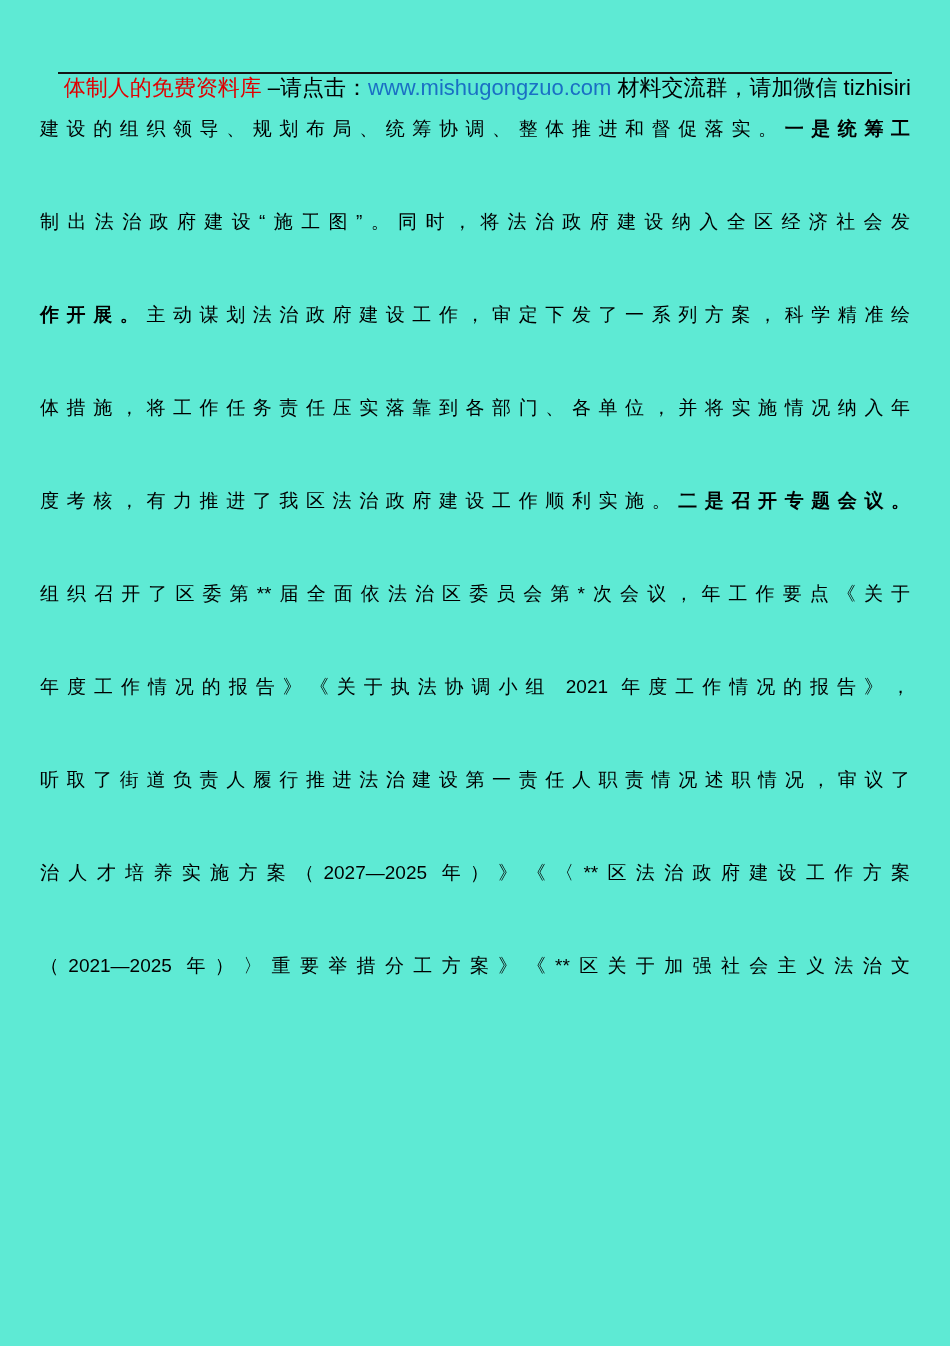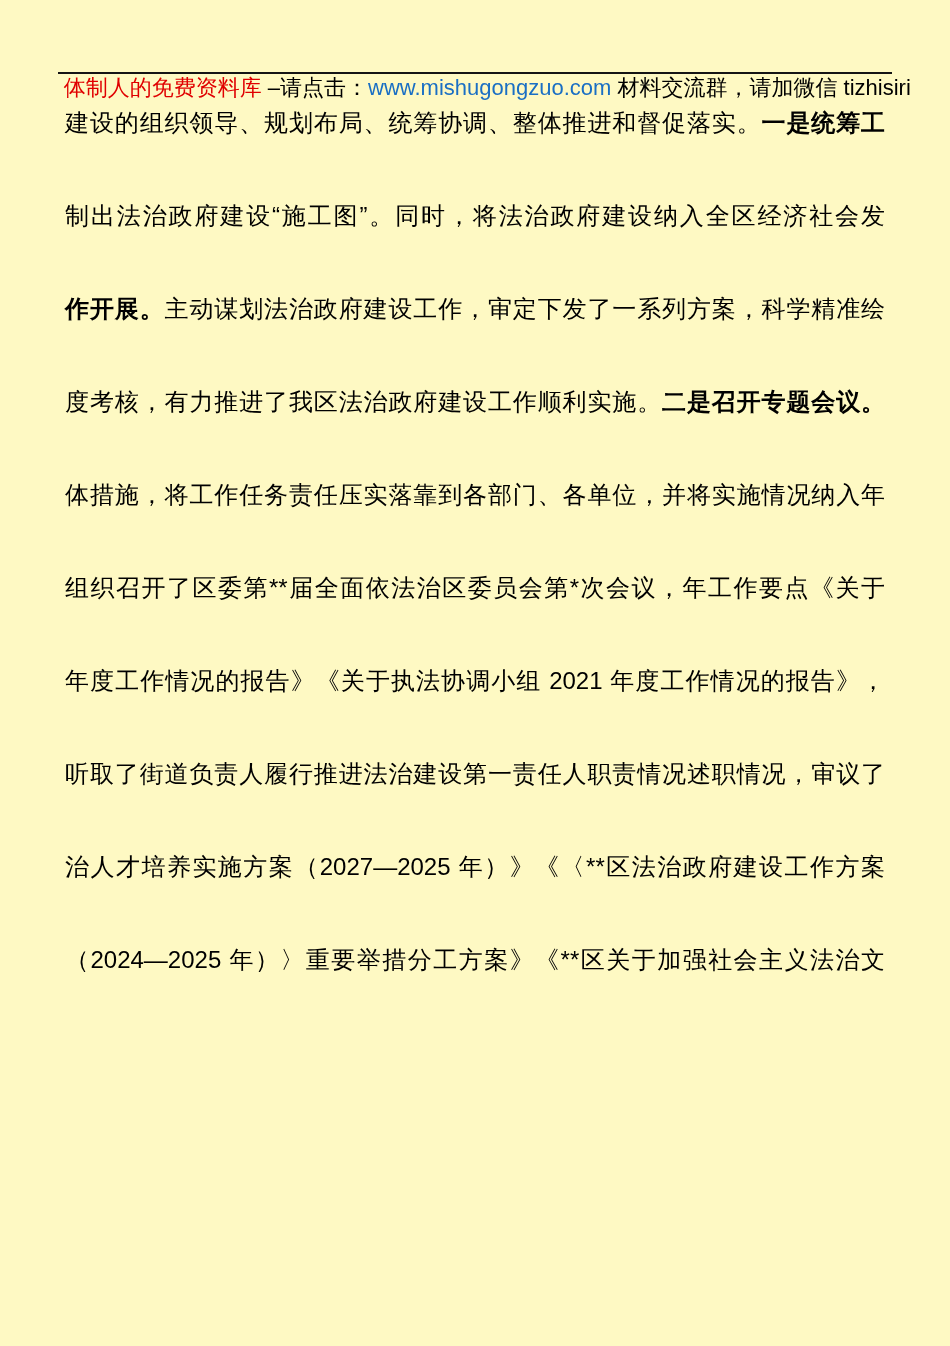--- a/index.html
+++ b/index.html
@@ -1,20 +1,20 @@
 <!DOCTYPE html>
 <html><head>
 <meta charset="utf-8">
 <style>
   html, body { margin: 0; padding: 0; background: #ffffff; }
   .page {
     position: relative;
     width: 950px;
     height: 1346px;
-    background: #fef9c3;
+    background: #5eead4;
     font-family: "Liberation Sans", sans-serif;
     color: #000000;
     overflow: hidden;
   }
   
   .promo-header {
     padding-top: 40px;
     height: 32px;
     line-height: 32px;
     font-size: 22px;
@@ -24,23 +24,23 @@
   .promo-header .brand { color: #e00000; }
   .promo-header .url   { color: #1a6fc4; text-decoration: none; cursor: pointer; }
   .header-divider {
     margin: 0 58px;
     height: 0;
     border: none;
     border-top: 2px solid #141414;
   }
   
   .doc-body {
-    margin: 0 65px;
-    padding-top: 2px;
-    font-size: 24px;
+    margin: 0 40px;
+    padding-top: 8px;
+    font-size: 19px;
   }
   .text-line {
     height: 93px;
     line-height: 93px;
     text-align: justify;
     text-align-last: justify;
     white-space: pre-wrap;
   }
   .seg  { font-weight: normal; }
   .segb { font-weight: bold; }
@@ -53,22 +53,22 @@
   <div class="promo-header">
     <span class="brand" style="color: rgb(224, 0, 0);">体制人的免费资料库</span><span> –请点击：</span><span class="url" style="color: rgb(26, 111, 196);">www.mishugongzuo.com</span><span> 材料交流群，请加微信 tizhisiri</span>
   </div>
 
   <hr class="header-divider">
 
   <div class="doc-body">
     <div class="text-line"><span class="seg">建设的组织领导、规划布局、统筹协调、整体推进和督促落实。</span><span class="segb">一是统筹工</span></div>
     <div class="text-line"><span class="seg">制出法治政府建设“施工图”。同时，将法治政府建设纳入全区经济社会发</span></div>
     <div class="text-line"><span class="segb">作开展。</span><span class="seg">主动谋划法治政府建设工作，审定下发了一系列方案，科学精准绘</span></div>
+    <div class="text-line"><span class="seg">体措施，将工作任务责任压实落靠到各部门、各单位，并将实施情况纳入年</span></div>
     <div class="text-line"><span class="seg">度考核，有力推进了我区法治政府建设工作顺利实施。</span><span class="segb">二是召开专题会议。</span></div>
-    <div class="text-line"><span class="seg">体措施，将工作任务责任压实落靠到各部门、各单位，并将实施情况纳入年</span></div>
     <div class="text-line"><span class="seg">组织召开了区委第**届全面依法治区委员会第*次会议，年工作要点《关于</span></div>
     <div class="text-line"><span class="seg">年度工作情况的报告》《关于执法协调小组 2021 年度工作情况的报告》，</span></div>
     <div class="text-line"><span class="seg">听取了街道负责人履行推进法治建设第一责任人职责情况述职情况，审议了</span></div>
     <div class="text-line"><span class="seg">治人才培养实施方案（2027—2025 年）》《〈**区法治政府建设工作方案</span></div>
-    <div class="text-line"><span class="seg">（2024—2025 年）〉重要举措分工方案》《**区关于加强社会主义法治文</span></div>
+    <div class="text-line"><span class="seg">（2021—2025 年）〉重要举措分工方案》《**区关于加强社会主义法治文</span></div>
   </div>
 
 </div>
 
 </body></html>

